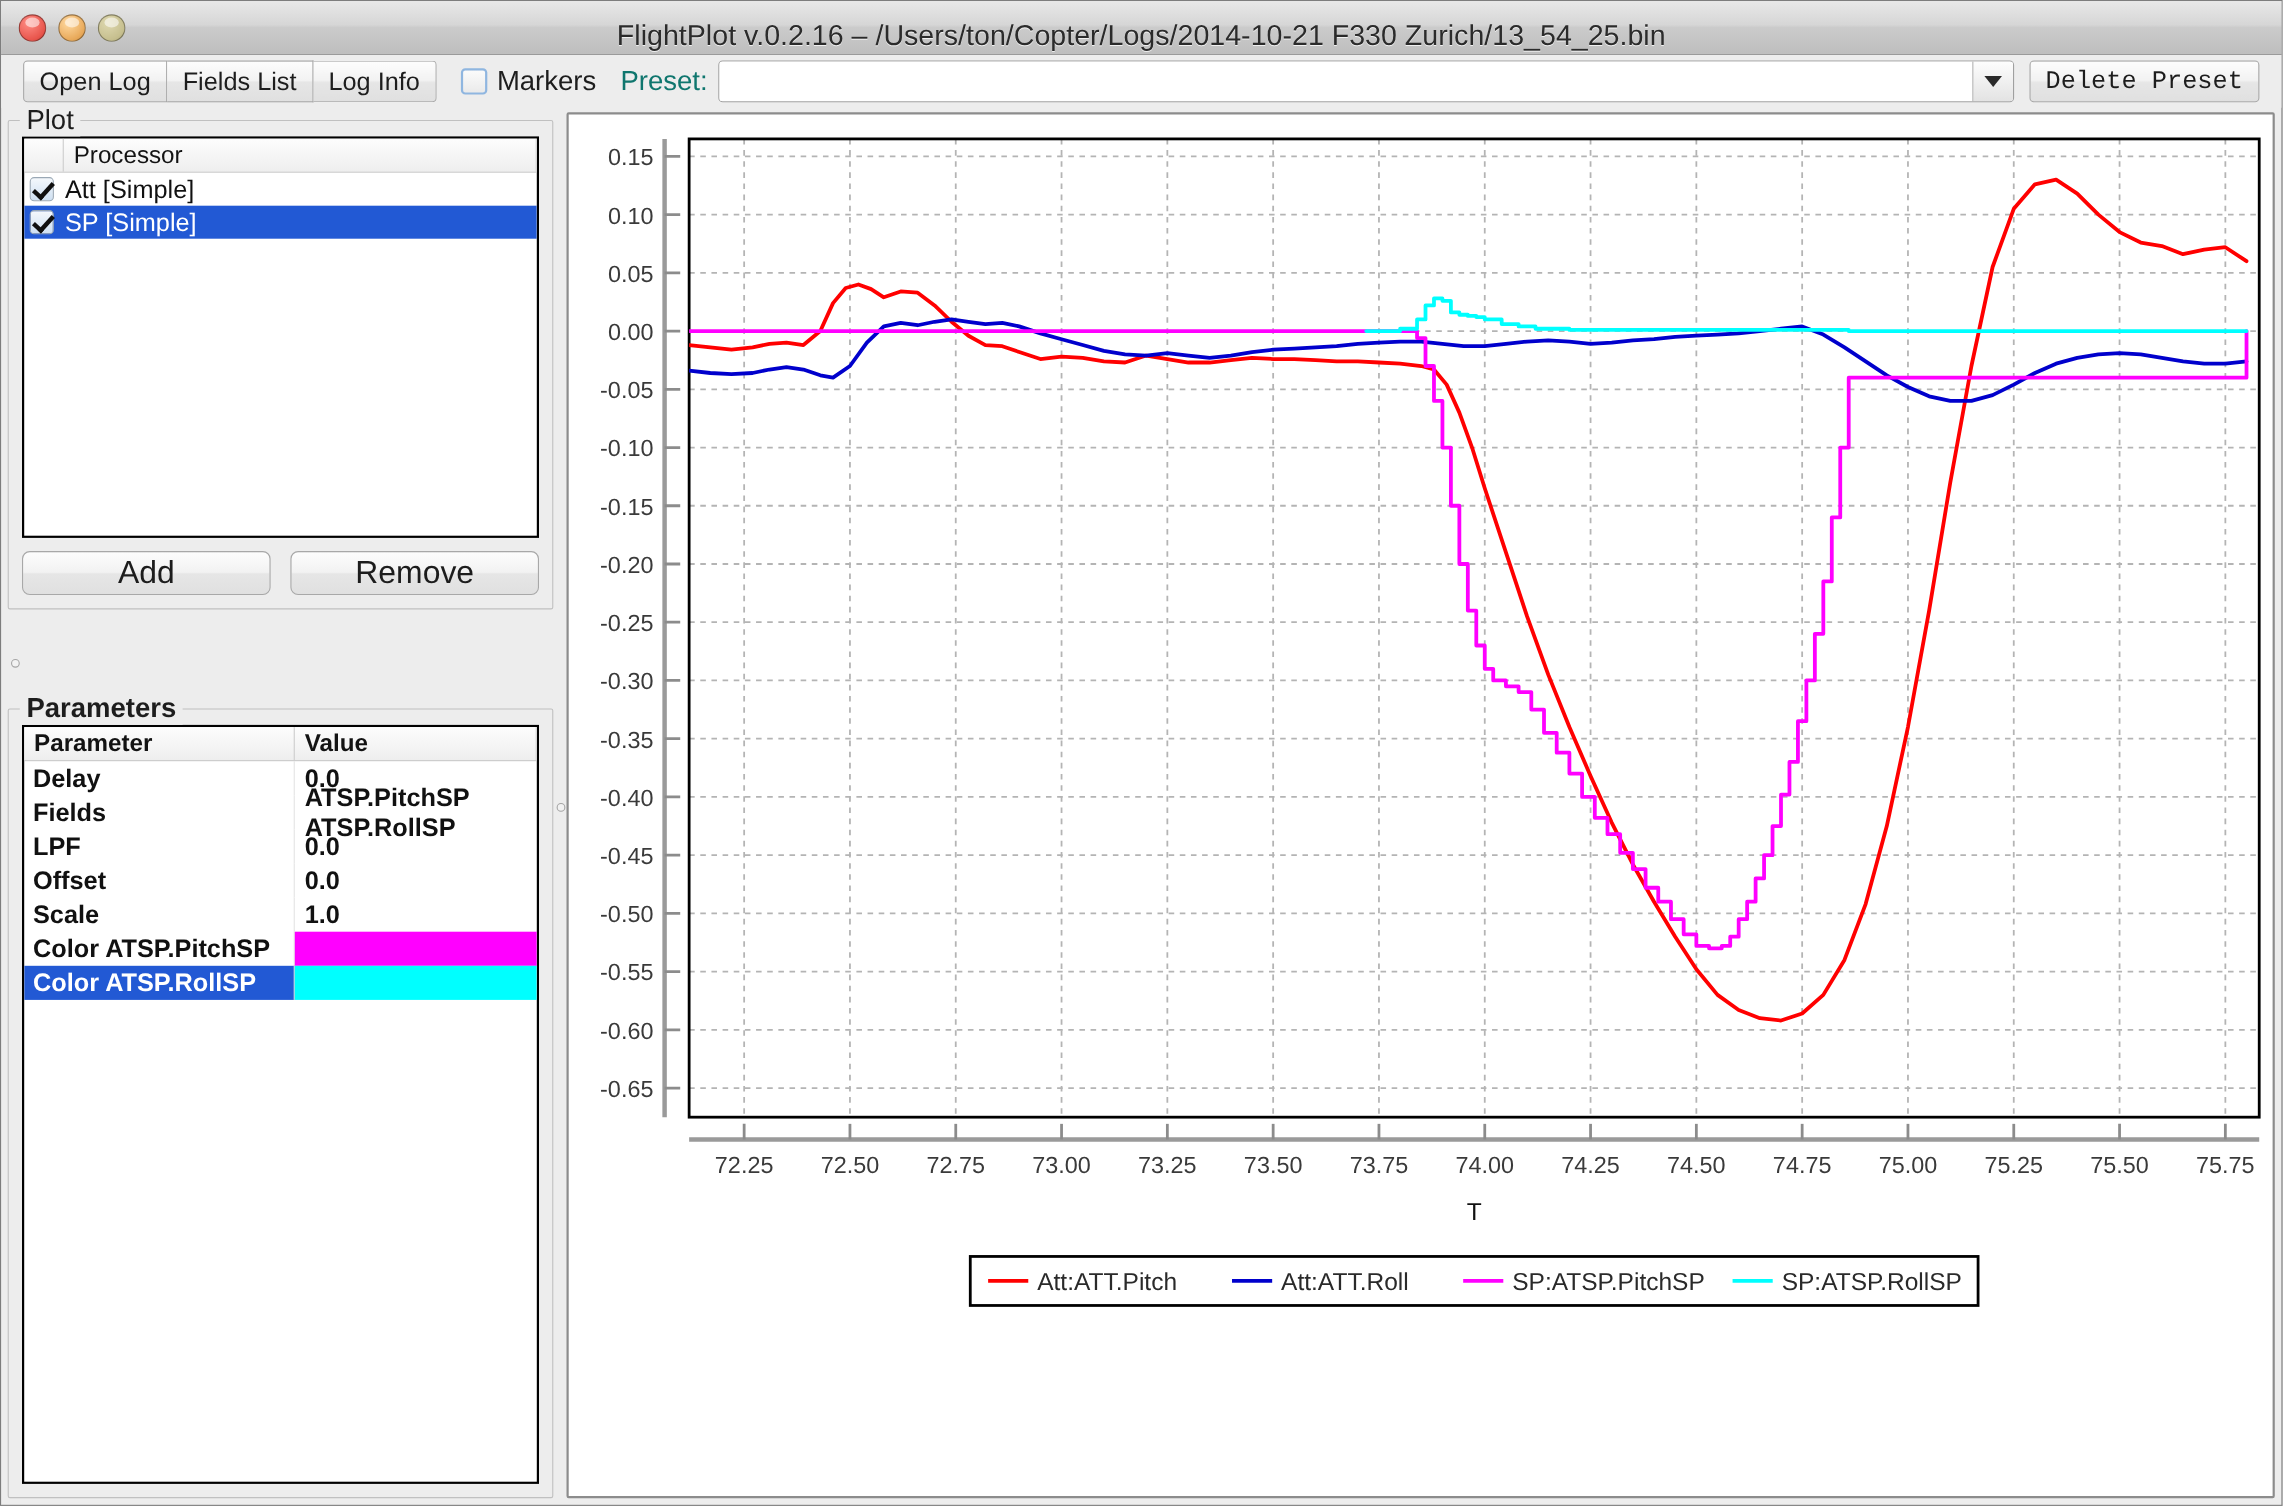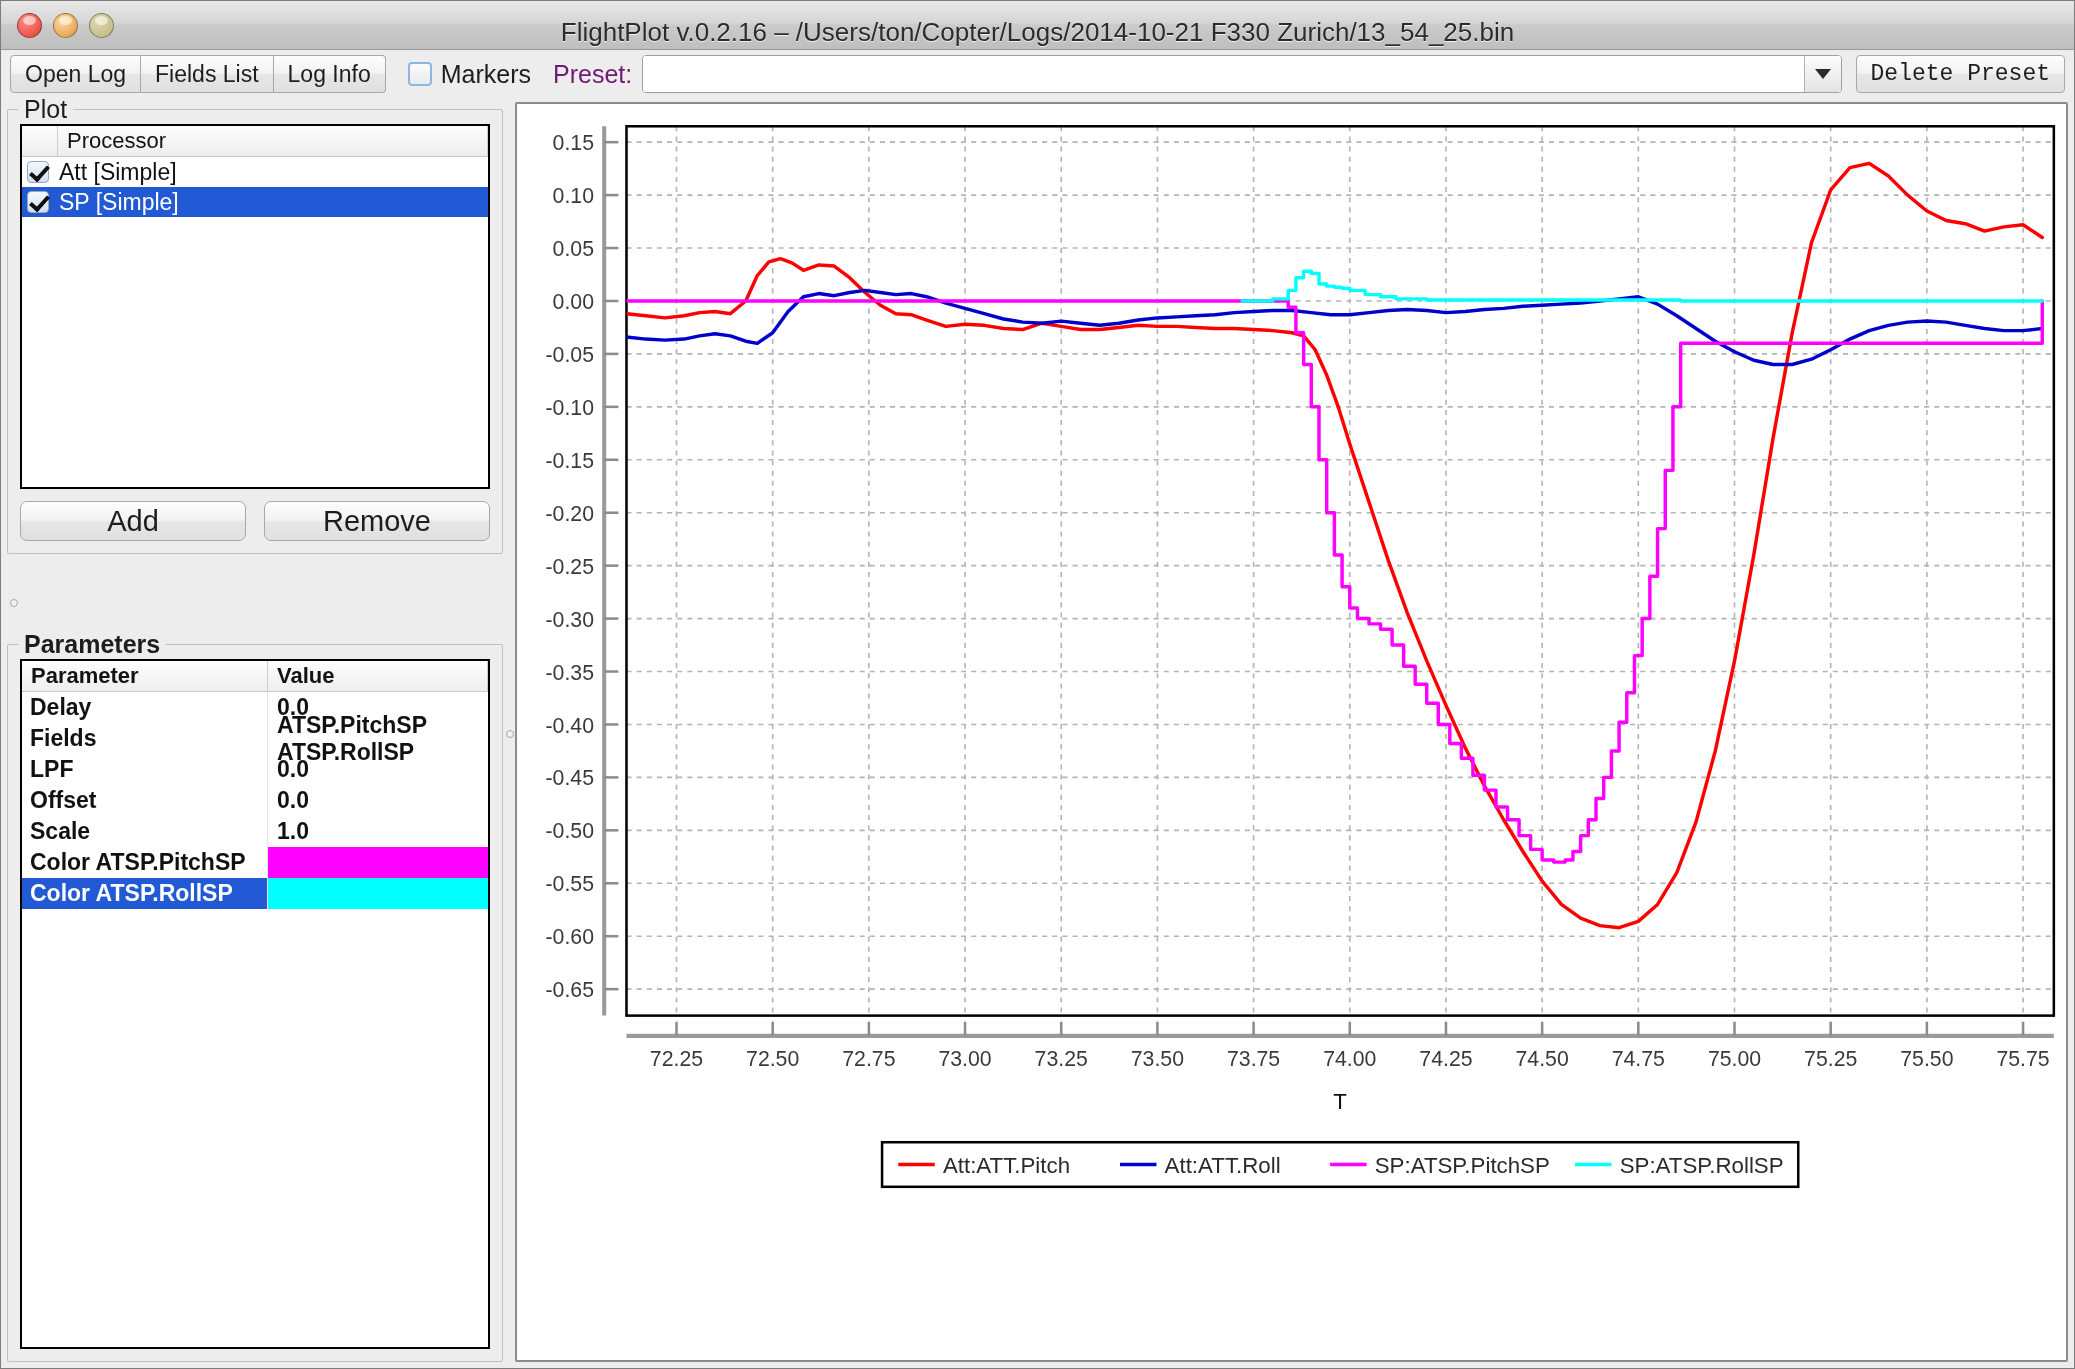--- a/index.html
+++ b/index.html
@@ -65,21 +65,21 @@
     white-space: nowrap;
     pointer-events: none;
     margin-top: 14px;
   }
   
   .toolbar {
     flex: 0 0 48px;
     height: 48px;
     display: flex;
     align-items: center;
-    padding: 0 9px;
+    padding: 0 20px;
     background: #ededed;
     gap: 0;
   }
   .btn {
     height: 38px;
     background: linear-gradient(to bottom, #fdfdfd 0%, #f2f2f2 48%, #e6e6e6 52%, #e0e0e0 100%);
     border: 1px solid #a8a8a8;
     border-radius: 4px;
     font-size: 23px;
     color: #1d1d1d;
@@ -103,21 +103,21 @@
   }
   .cbox {
     width: 24px; height: 24px;
     border: 2px solid #8fb6e0;
     border-radius: 4px;
     background: linear-gradient(to bottom, #fbfbfb, #eaeaea);
     box-sizing: border-box;
   }
   .cb-label { font-size: 25px; color: #1d1d1d; }
   .preset-label {
-    font-size: 25px; color: #701a75;
+    font-size: 25px; color: #0f766e;
     margin-left: 22px; margin-right: 10px;
   }
   .combo {
     flex: 1 1 auto;
     height: 38px;
     display: flex;
     border: 1px solid #a0a0a0;
     border-radius: 4px;
     background: #fff;
     box-sizing: border-box;

